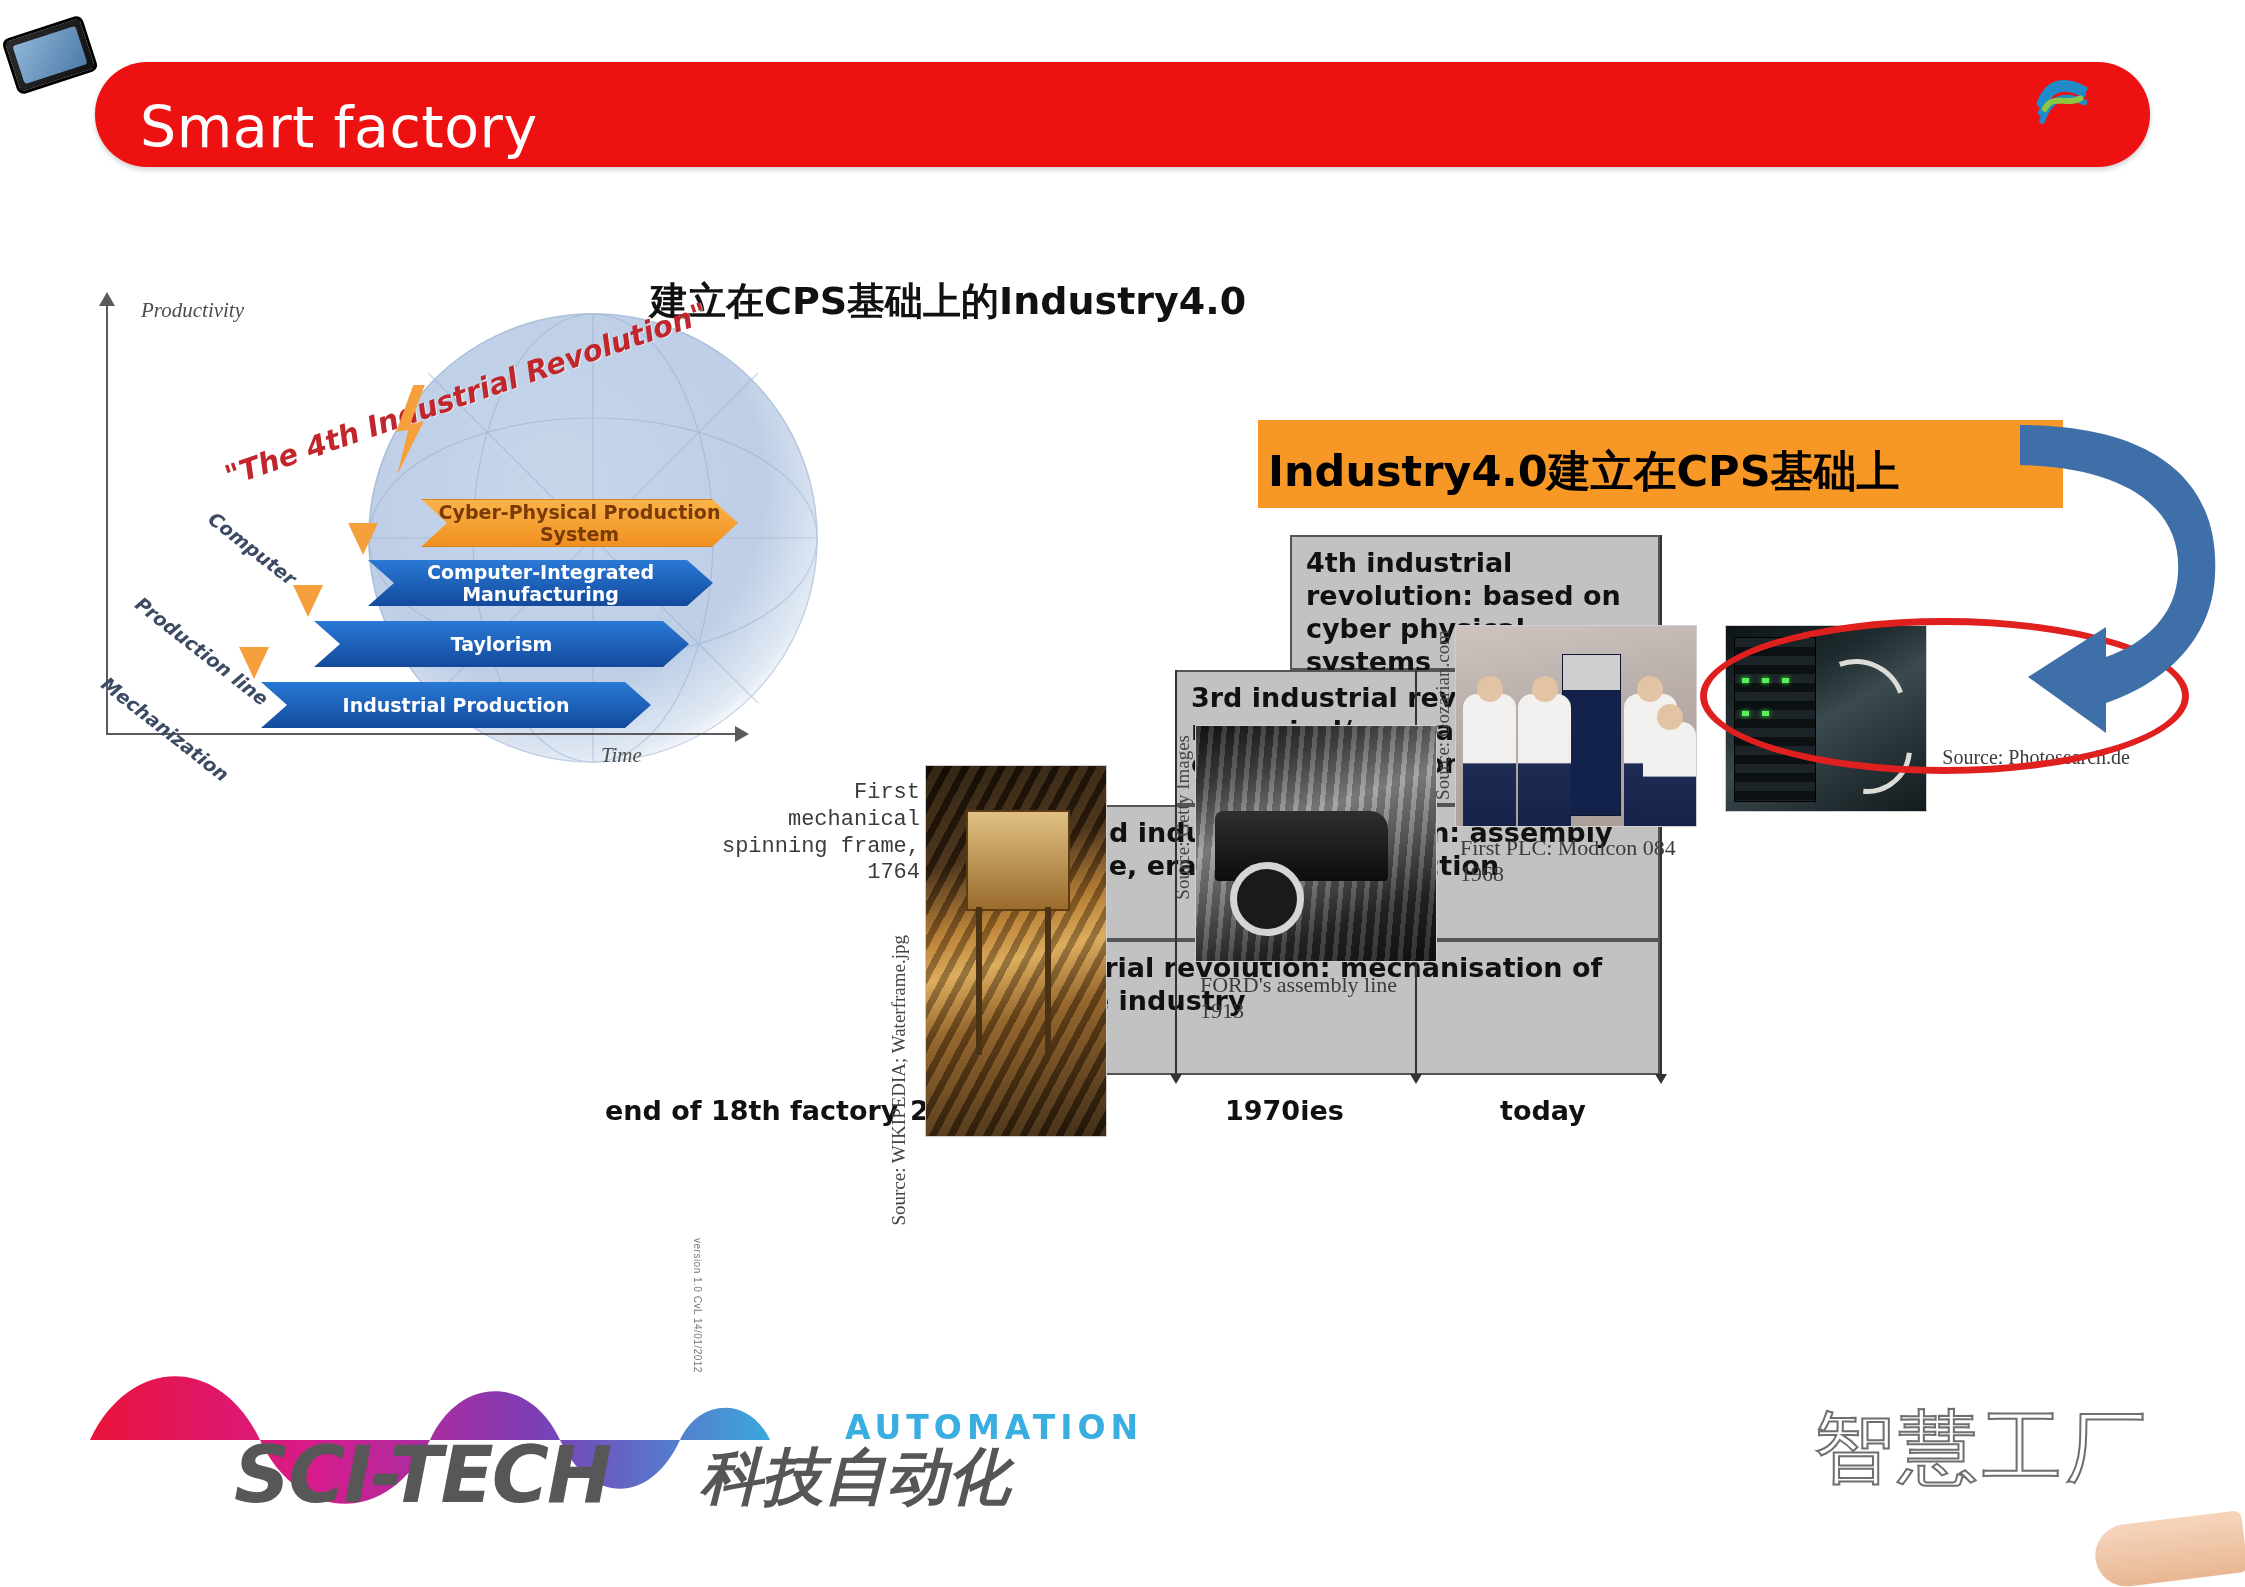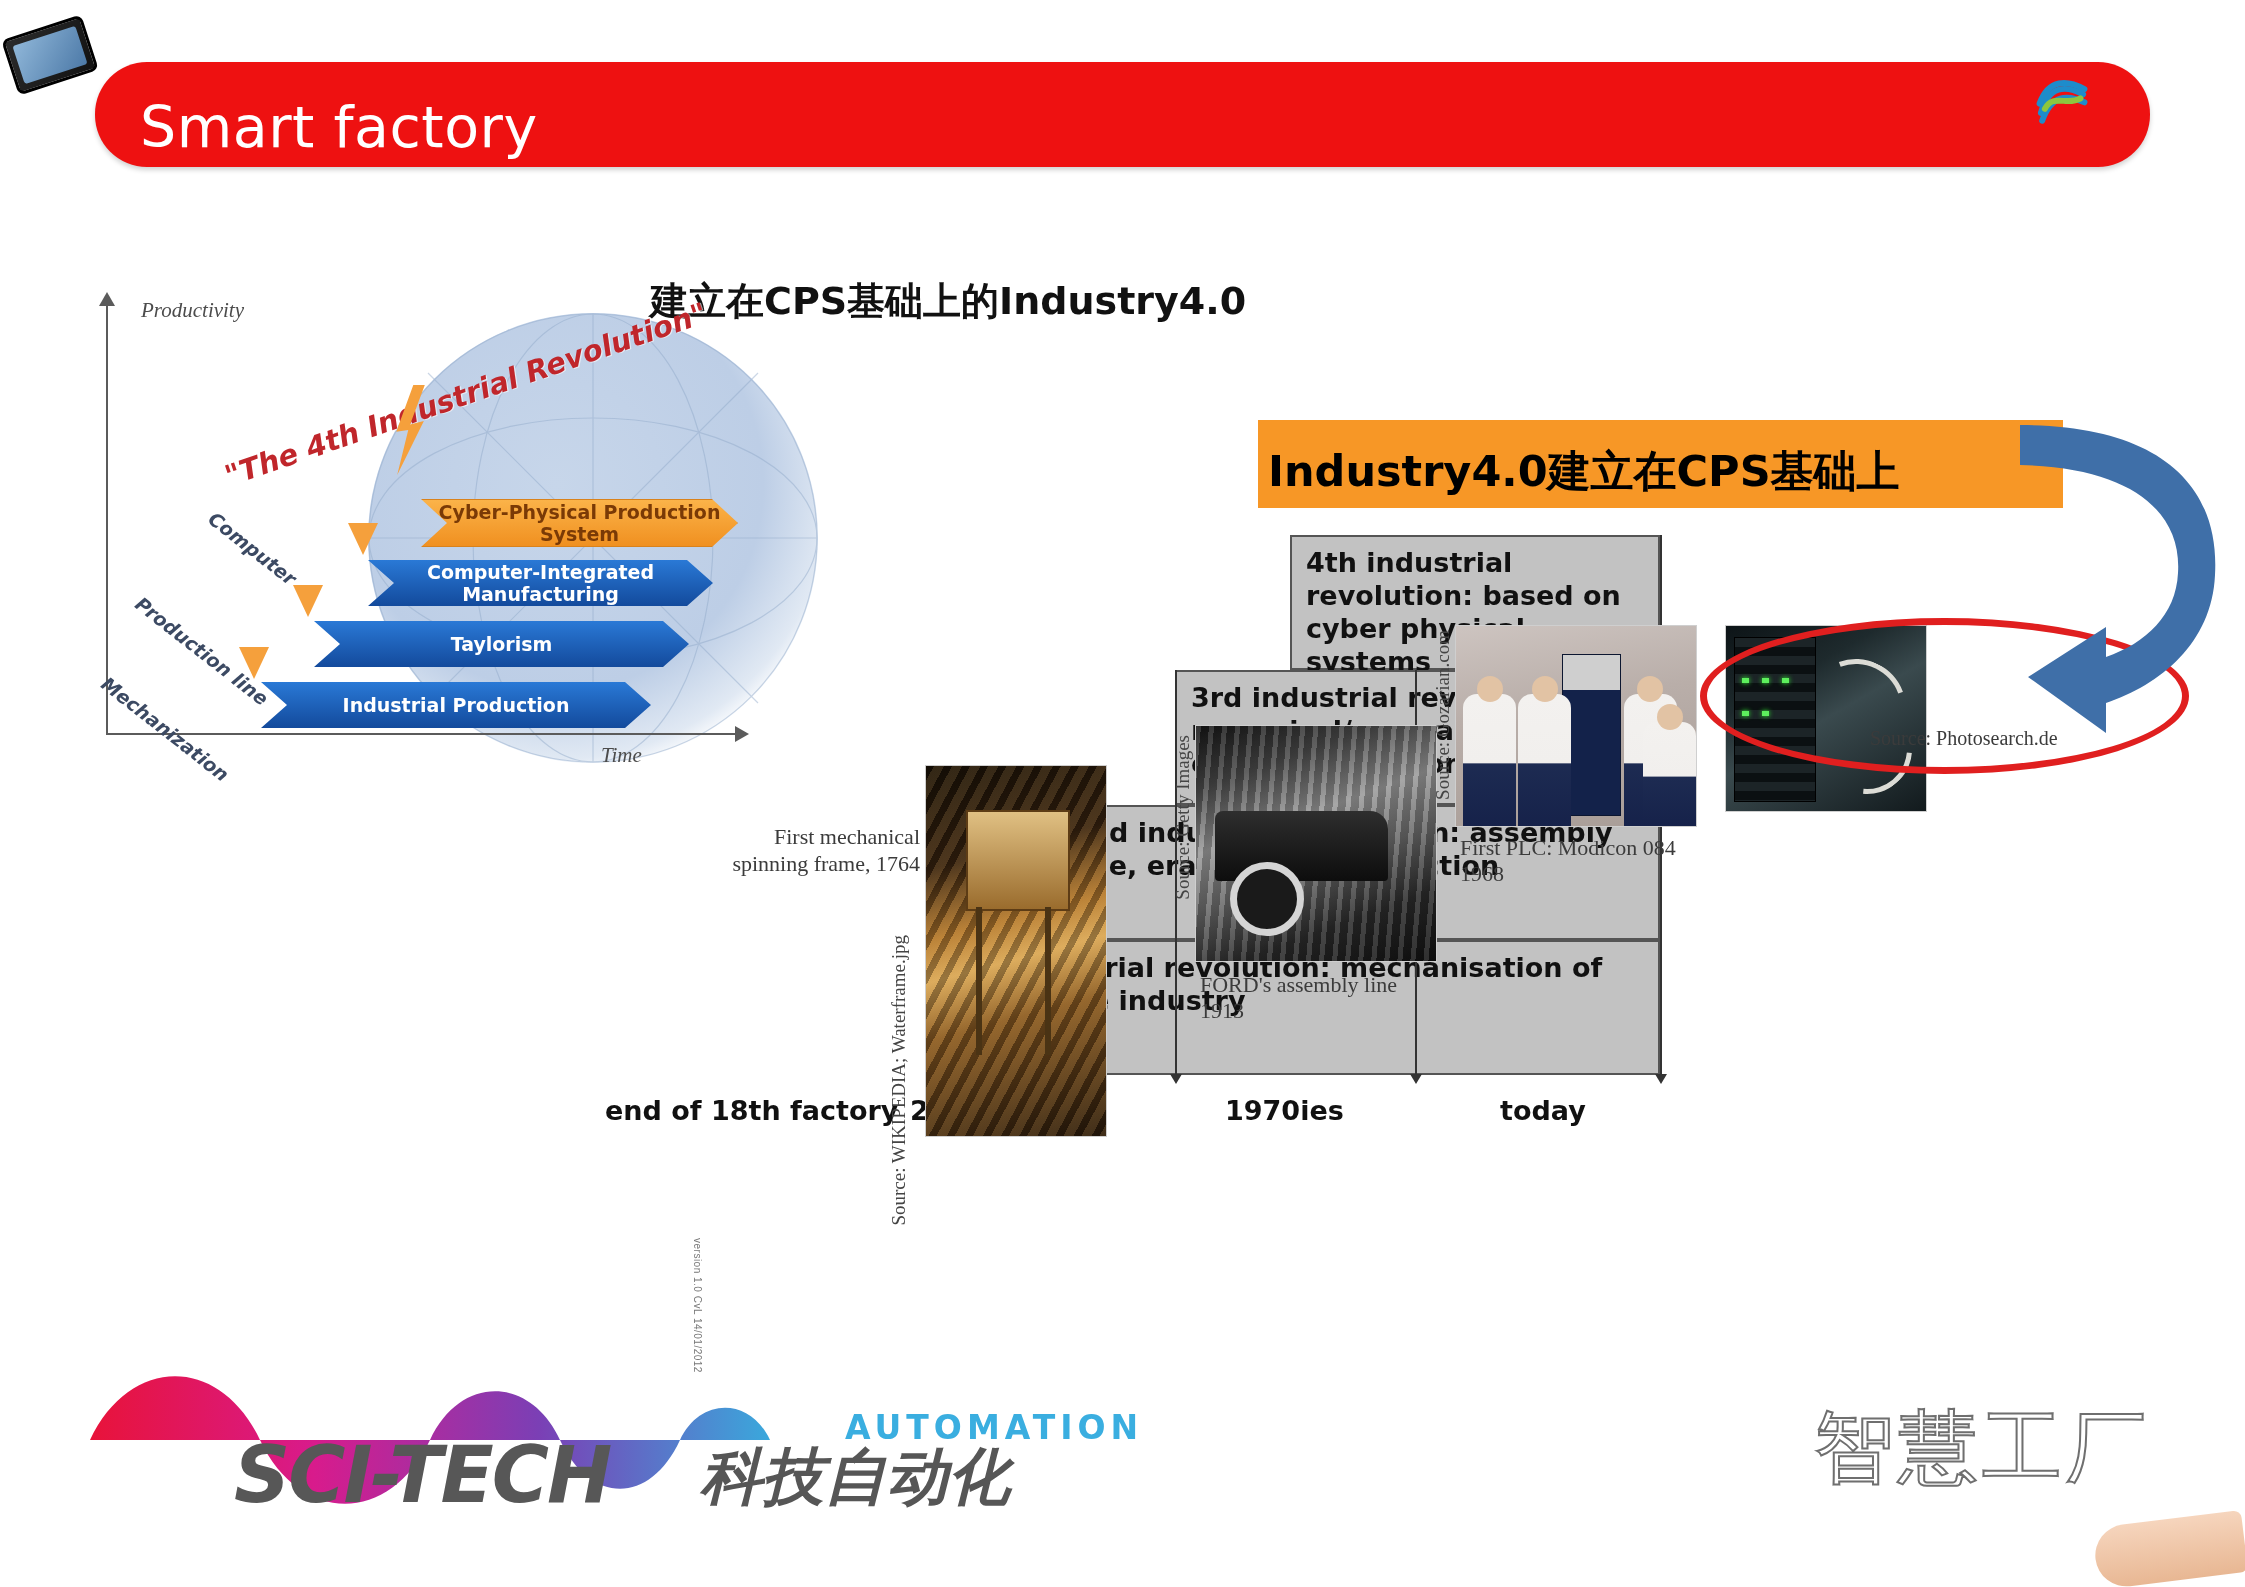--- a/index.html
+++ b/index.html
@@ -111,22 +111,21 @@
   }
   .band-1{left:325px;top:214px;width:315px;background:linear-gradient(180deg,#fbb349,#f09020);color:#7a3a06;border:1px solid #d9821c;}
   .band-2{left:272px;top:275px;width:345px;background:linear-gradient(180deg,#2a79d6,#134a9c);color:#fff;}
   .band-3{left:218px;top:336px;width:375px;background:linear-gradient(180deg,#2a79d6,#134a9c);color:#fff;}
   .band-4{left:165px;top:397px;width:390px;background:linear-gradient(180deg,#2a79d6,#134a9c);color:#fff;}
 
   
   .spin-caption{
     position:absolute;left:715px;top:780px;width:205px;
     text-align:right;font-size:22px;color:#3b3b3b;line-height:1.22;
-    font-family:Liberation Serif, serif;
-    margin-top:44px;
+    font-family:Liberation Mono, monospace;
   }
   .version-stamp{
     position:absolute;left:692px;top:1238px;
     font-size:10px;color:#777;letter-spacing:.5px;
     writing-mode:vertical-rl;font-family:"Liberation Sans",sans-serif;
   }
 
   
   #timeline{position:absolute;left:935px;top:600px;width:1190px;height:700px;}
   .tl-row{
@@ -362,21 +361,21 @@
   <div class="cable" style="left:40%;top:18%;width:90px;height:90px;transform:rotate(25deg);"></div>
   <div class="cable" style="left:48%;top:42%;width:80px;height:80px;transform:rotate(140deg);"></div>
 </div>
 
 <div id="photo-hand">
   <div class="arm"></div>
   <div class="phone">
       <div class="screen"></div>
     </div>
 </div>
-<div class="photo-cap" style="left:1870px;top:726px;width:260px;font-size:20px;">Source: Photosearch.de</div>
+<div class="photo-cap" style="left:1870px;top:745px;width:260px;font-size:20px;text-align:right;">Source: Photosearch.de</div>
 
 <div id="red-ellipse"></div>
 <svg id="blue-arrow" viewBox="0 0 220 330">
   <path d="M10 10 C150 10, 210 70, 205 160 C202 228, 150 270, 96 288 L96 318 L18 262 L96 212 L96 242 C136 228, 166 200, 168 158 C172 96, 120 52, 10 50 Z" fill="#3f6fa8"></path>
 </svg>
 
 <svg id="footer-logo" viewBox="0 0 880 200">
   <defs>
     <linearGradient id="waveGrad" x1="0" y1="0" x2="1" y2="0">
       <stop offset="0%" stop-color="#e8133a"></stop>

